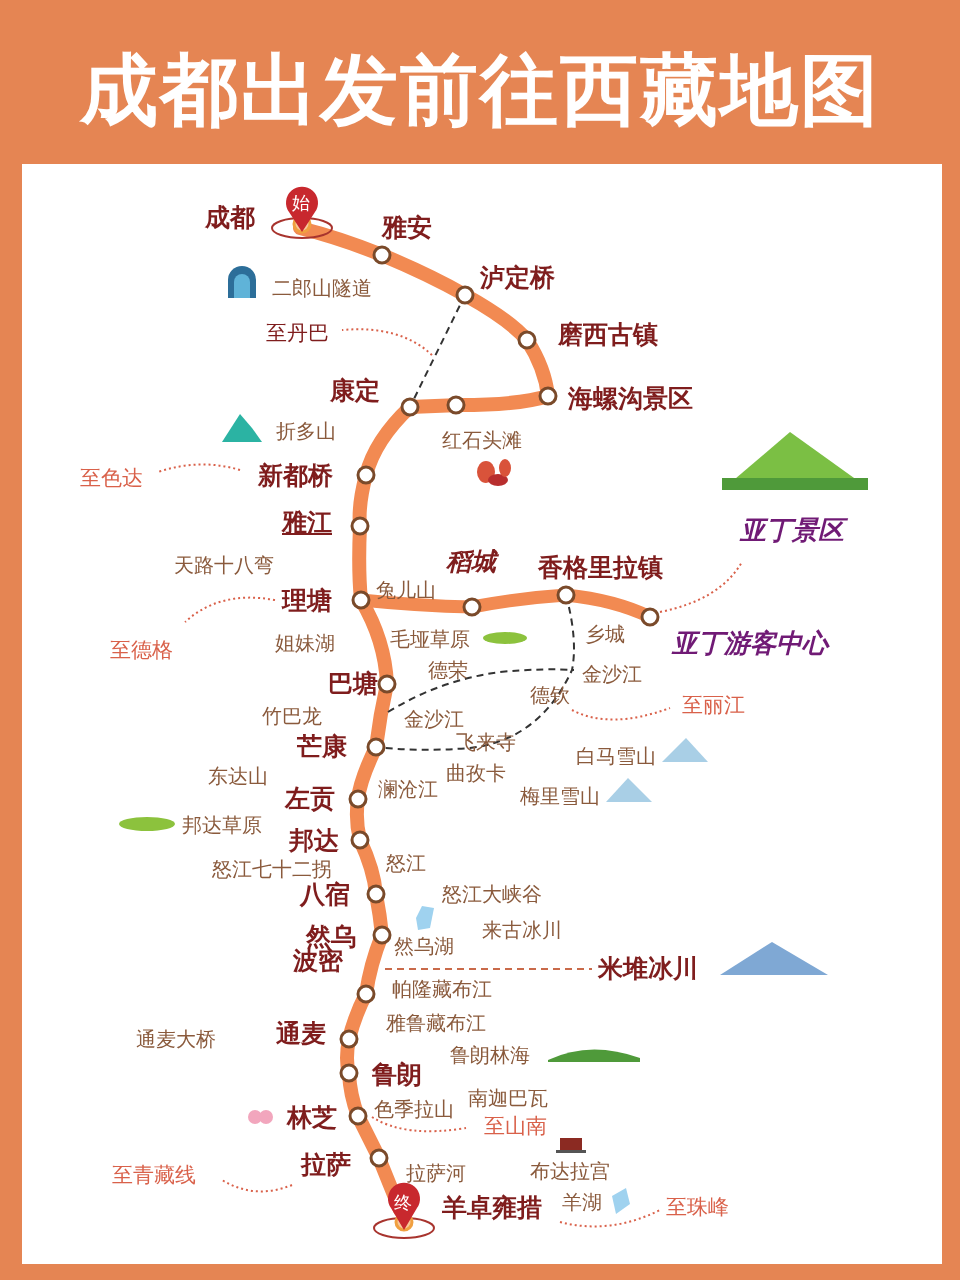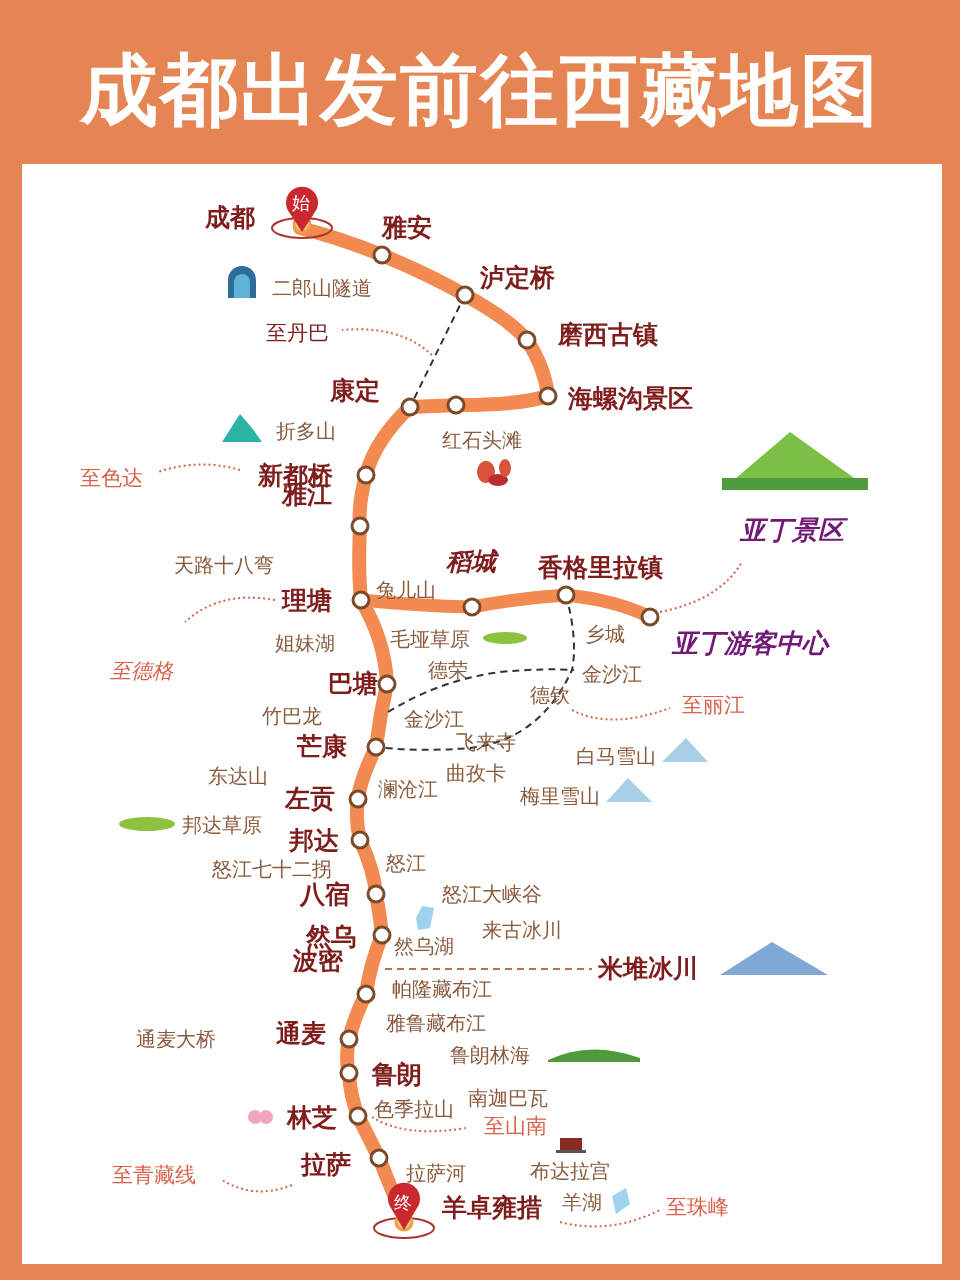--- a/index.html
+++ b/index.html
@@ -124,21 +124,21 @@
 <div class="lbl" style="left:292px;top:194px;color:#fff;font-size:18px;">始</div>
 <div class="lbl" style="left:394px;top:1194px;color:#fff;font-size:18px;">终</div>
 
 <div class="lbl stop" style="left:205px;top:205px;">成都</div>
 <div class="lbl stop" style="left:382px;top:215px;">雅安</div>
 <div class="lbl stop" style="left:480px;top:265px;">泸定桥</div>
 <div class="lbl stop" style="left:558px;top:322px;">磨西古镇</div>
 <div class="lbl stop" style="left:568px;top:386px;">海螺沟景区</div>
 <div class="lbl stop" style="left:330px;top:378px;">康定</div>
 <div class="lbl stop" style="left:258px;top:463px;">新都桥</div>
-<div class="lbl stop" style="left:282px;top:482px;">雅江</div>
+<div class="lbl stop" style="left:282px;top:510px;text-decoration:underline;">雅江</div>
 <div class="lbl stop" style="left:282px;top:588px;">理塘</div>
 <div class="lbl stop" style="left:446px;top:549px;font-style:italic;">稻城</div>
 <div class="lbl stop" style="left:538px;top:555px;">香格里拉镇</div>
 <div class="lbl big" style="left:740px;top:517px;">亚丁景区</div>
 <div class="lbl big" style="left:672px;top:630px;">亚丁游客中心</div>
 <div class="lbl stop" style="left:328px;top:671px;">巴塘</div>
 <div class="lbl stop" style="left:297px;top:734px;">芒康</div>
 <div class="lbl stop" style="left:285px;top:786px;">左贡</div>
 <div class="lbl stop" style="left:289px;top:828px;">邦达</div>
 <div class="lbl stop" style="left:300px;top:882px;">八宿</div>
@@ -181,17 +181,17 @@
 <div class="lbl poi" style="left:136px;top:1029px;">通麦大桥</div>
 <div class="lbl poi" style="left:450px;top:1045px;">鲁朗林海</div>
 <div class="lbl poi" style="left:468px;top:1088px;">南迦巴瓦</div>
 <div class="lbl poi" style="left:374px;top:1099px;">色季拉山</div>
 <div class="lbl poi" style="left:406px;top:1163px;">拉萨河</div>
 <div class="lbl poi" style="left:530px;top:1161px;">布达拉宫</div>
 <div class="lbl poi" style="left:562px;top:1192px;">羊湖</div>
 
 <div class="lbl dest" style="left:266px;top:323px;color:#7f1d1d;">至丹巴</div>
 <div class="lbl dest" style="left:80px;top:468px;">至色达</div>
-<div class="lbl dest" style="left:110px;top:661px;font-style:italic;">至德格</div>
+<div class="lbl dest" style="left:110px;top:640px;">至德格</div>
 <div class="lbl dest" style="left:682px;top:695px;">至丽江</div>
 <div class="lbl dest" style="left:484px;top:1116px;">至山南</div>
 <div class="lbl dest" style="left:112px;top:1165px;">至青藏线</div>
 <div class="lbl dest" style="left:666px;top:1197px;">至珠峰</div>
 
 </body></html>

